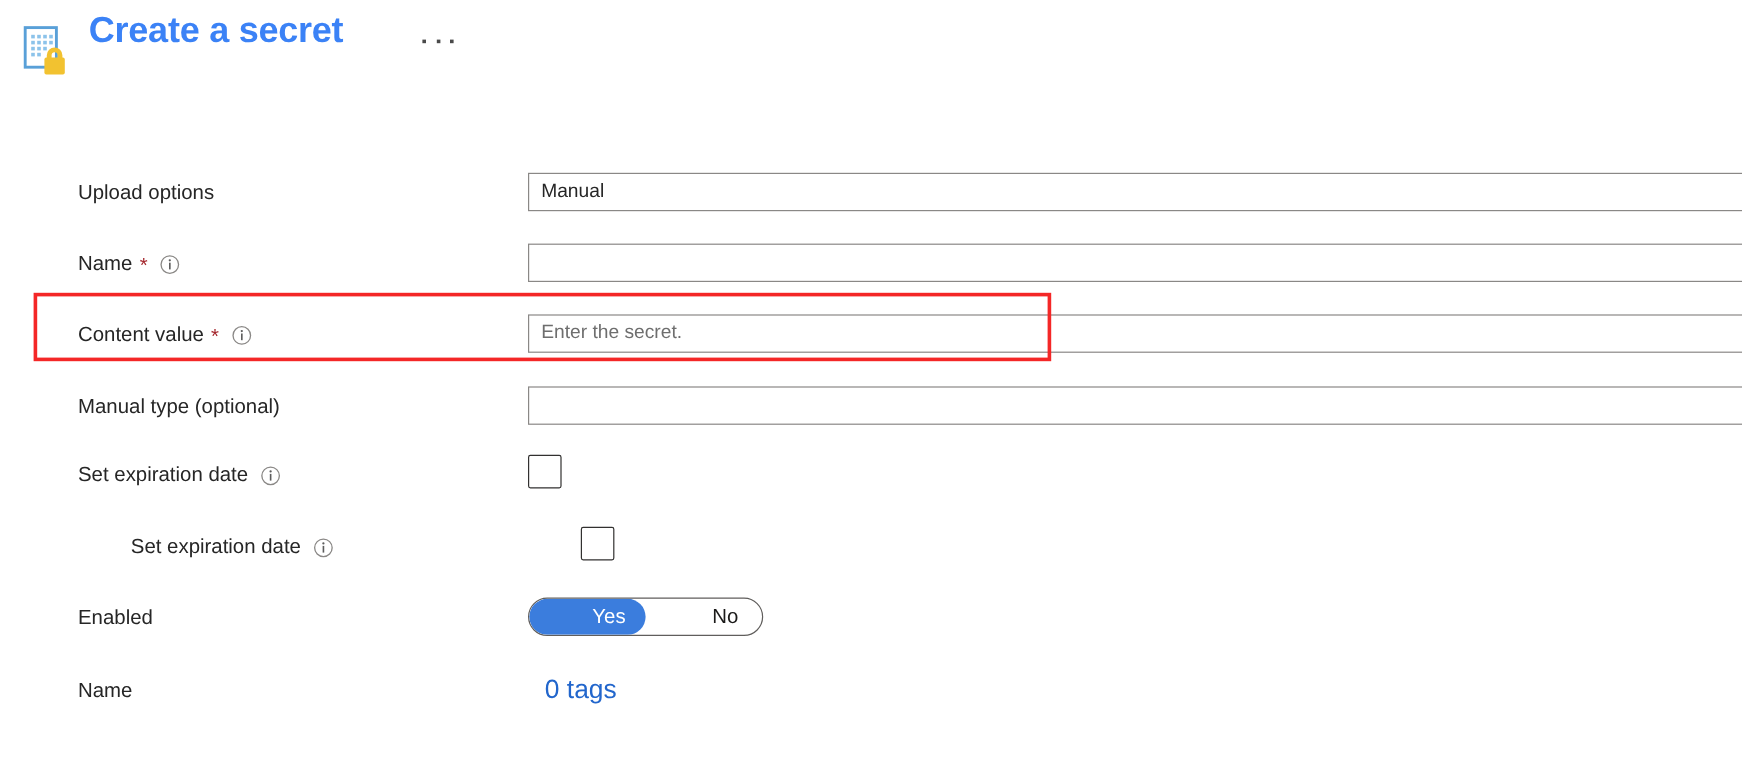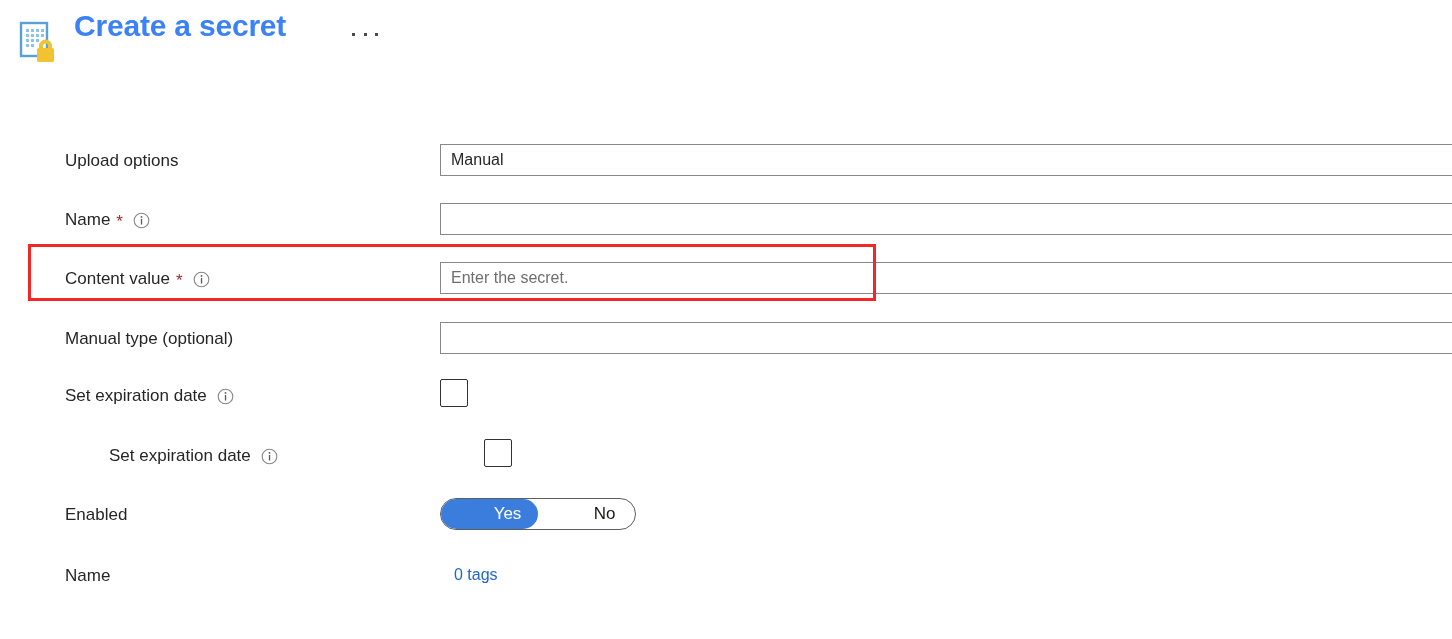--- a/index.html
+++ b/index.html
@@ -171,21 +171,21 @@
     padding-left: 36px;
   }
   .toggle-opt.on {
     background: #3b7ddd;
     color: #ffffff;
     border-radius: 16px;
     font-weight: 400;
   }
 
   .link {
-    font-size: 16px;
+    font-size: 22px;
     color: #2266cc;
     text-decoration: none;
     cursor: pointer;
   }
 
   
   .annotation {
     position: absolute;
     left: 28px;
     top: 244px;

